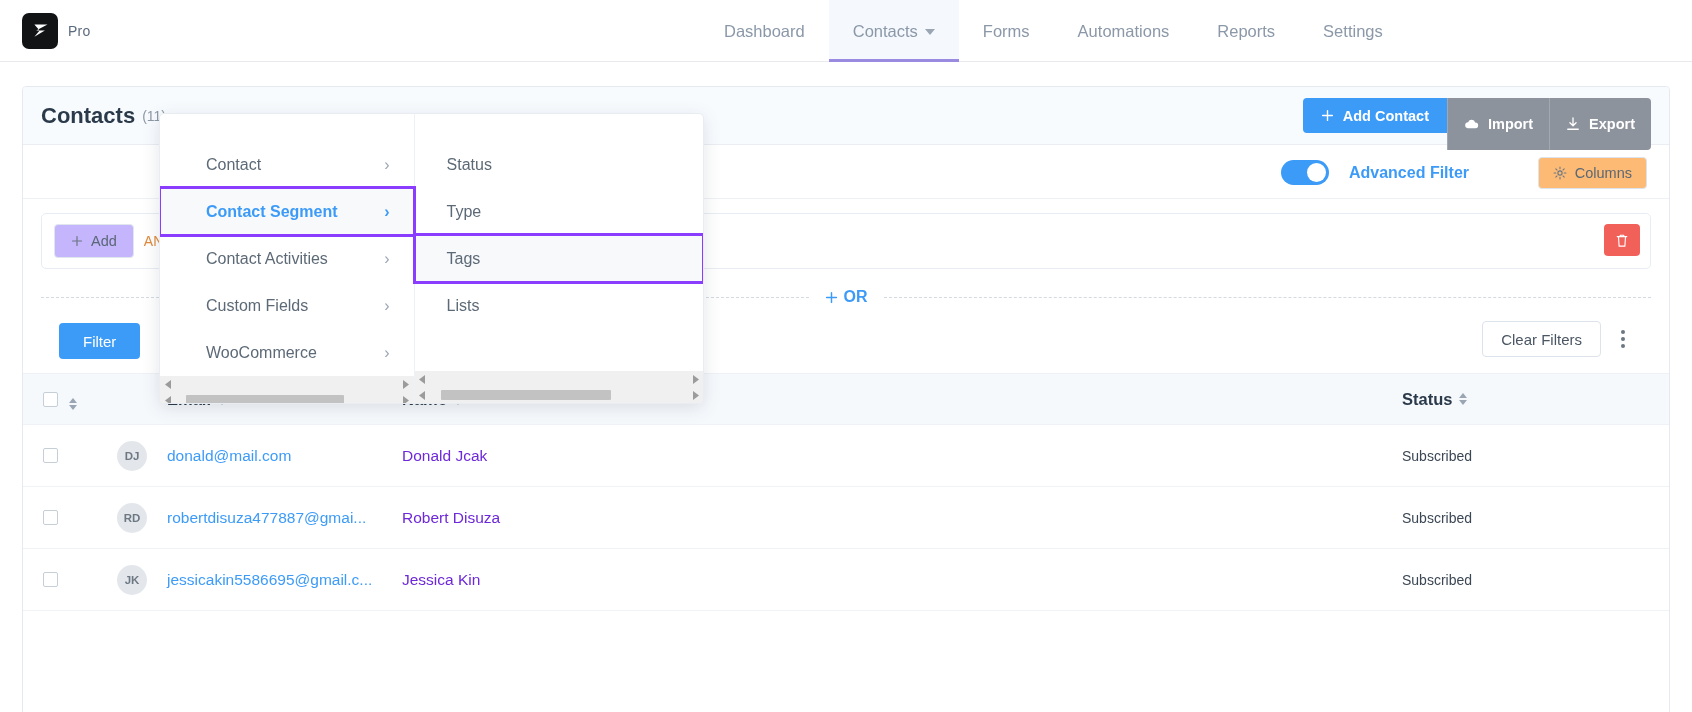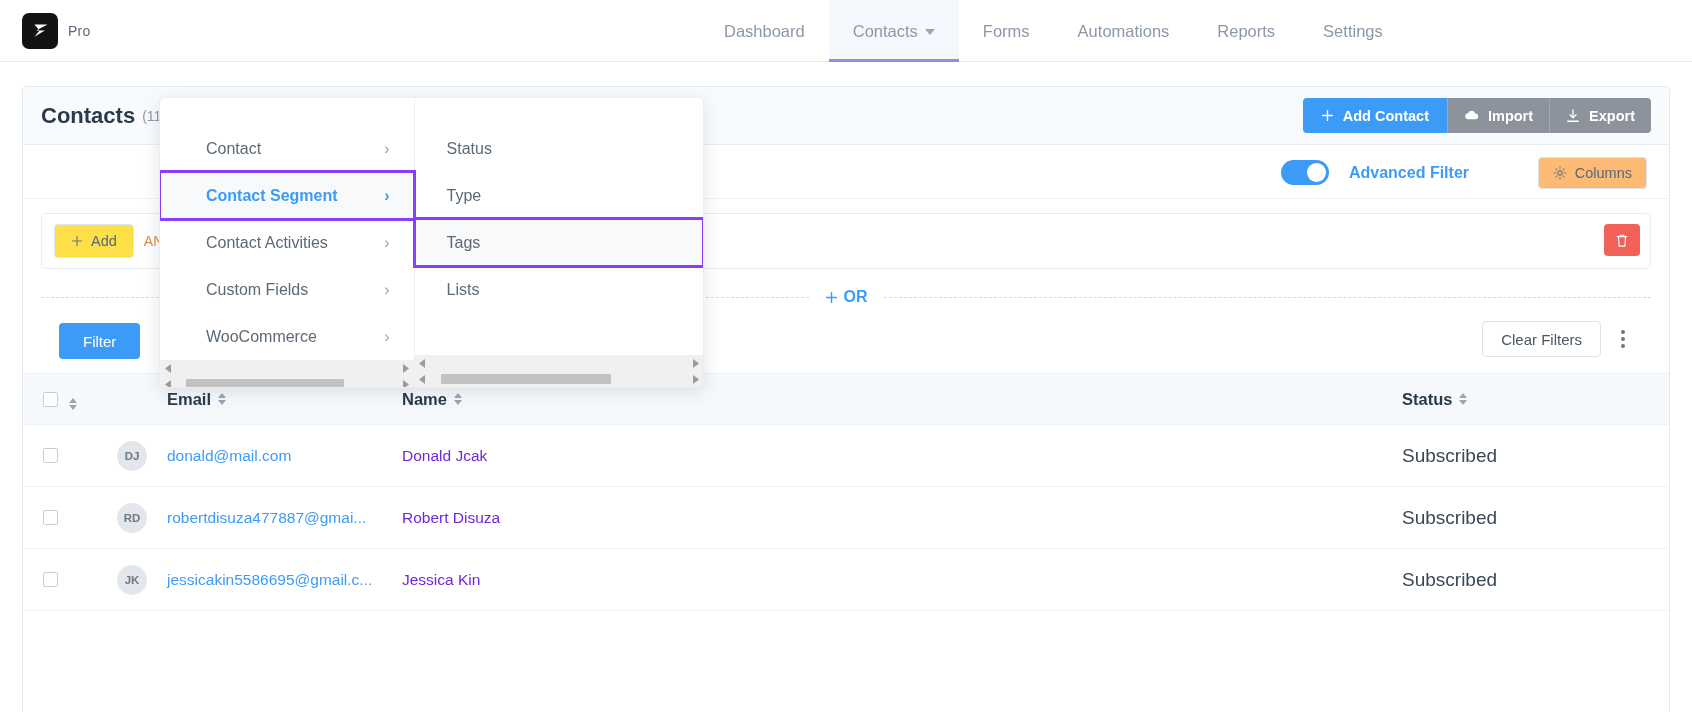--- a/index.html
+++ b/index.html
@@ -50,21 +50,21 @@
   .page-title { font-size: 22px; font-weight: bold; color: #2b3a4a; }
   .page-count { font-size: 14px; color: #8c98a6; margin-left: 7px; }
   .hdr-actions { position: absolute; right: 18px; top: 11px; display: flex; }
   .btn-primary {
     background: #3d9bf8; color: #fff; border: none; height: 35px; padding: 4px 18px;
     font-size: 14.5px; font-weight: bold; border-radius: 4px 0 0 4px;
     display: flex; align-items: center; gap: 9px; cursor: pointer;
     font-family: "Liberation Sans", sans-serif;
   }
   .btn-grey {
-    background: #8d939c; color: #fff; border: none; height: 35px; padding: 0 16px;
+    background: #8d939c; color: #fff; border: none; height: 52px; padding: 0 16px;
     font-size: 14.5px; font-weight: bold;
     display: flex; align-items: center; gap: 9px; cursor: pointer;
     border-left: 1px solid #a2a8b0;
     font-family: "Liberation Sans", sans-serif;
     text-align: center;
   }
   .btn-grey.last { border-radius: 0 4px 4px 0; }
 
   
   .filterbar {
@@ -91,21 +91,21 @@
   }
 
   
   .builder { position: relative; padding: 14px 18px 0 18px; }
   .cond-group {
     border: 1px solid #e8edf3; border-radius: 5px; padding: 10px 12px;
     display: flex; align-items: center; gap: 10px; min-height: 56px;
     position: relative;
   }
   .btn-add {
-    height: 34px; padding: 0 16px; background: #fde047; border: 1px solid #e0e6ed;
+    height: 34px; padding: 0 16px; background: #c4b5fd; border: 1px solid #e0e6ed;
     border-radius: 4px; font-size: 14.5px; color: #5a6775; cursor: pointer;
     display: flex; align-items: center; gap: 8px;
     font-family: "Liberation Sans", sans-serif;
   }
   .cond-and { font-size: 14px; color: #e08a3c; }
   .btn-trash {
     position: absolute; right: 10px; top: 10px;
     width: 36px; height: 32px; background: #f2605a; border: none; border-radius: 4px;
     color: #fff; cursor: pointer; display: flex; align-items: center; justify-content: center;
   }
@@ -165,25 +165,25 @@
   }
   .sort-ic i.up { border-bottom: 5px solid #9aa6b4; }
   .sort-ic i.dn { border-top: 5px solid #9aa6b4; }
   .avatar {
     width: 30px; height: 30px; border-radius: 50%; background: #e3e7ec;
     color: #6d7883; font-size: 11.5px; display: flex; align-items: center;
     justify-content: center; font-weight: bold;
   }
   .cell-email { font-size: 15.5px; color: #3d9bf8; cursor: pointer; white-space: nowrap; }
   .cell-name { font-size: 15.5px; color: #6d28d9; }
-  .cell-status { font-size: 19px; color: #3b4754; }
+  .cell-status { font-size: 14px; color: #3b4754; }
 
   
   .dropdown {
-    position: absolute; left: 159px; top: 97px; width: 545px; height: 291px;
+    position: absolute; left: 159px; top: 113px; width: 545px; height: 291px;
     background: #fff; border: 1px solid #e9edf2; border-radius: 5px;
     box-shadow: 0 4px 18px rgba(40,55,75,.13); z-index: 50; display: flex;
     overflow: hidden;
   }
   .dd-col { display: flex; flex-direction: column; position: relative; }
   .dd-col.one { width: 255px; border-right: 1px solid #eef1f5; }
   .dd-col.two { width: 289px; }
   .dd-list { flex: 1; padding-top: 27px; }
   .dd-item {
     height: 47px; display: flex; align-items: center; justify-content: space-between;

